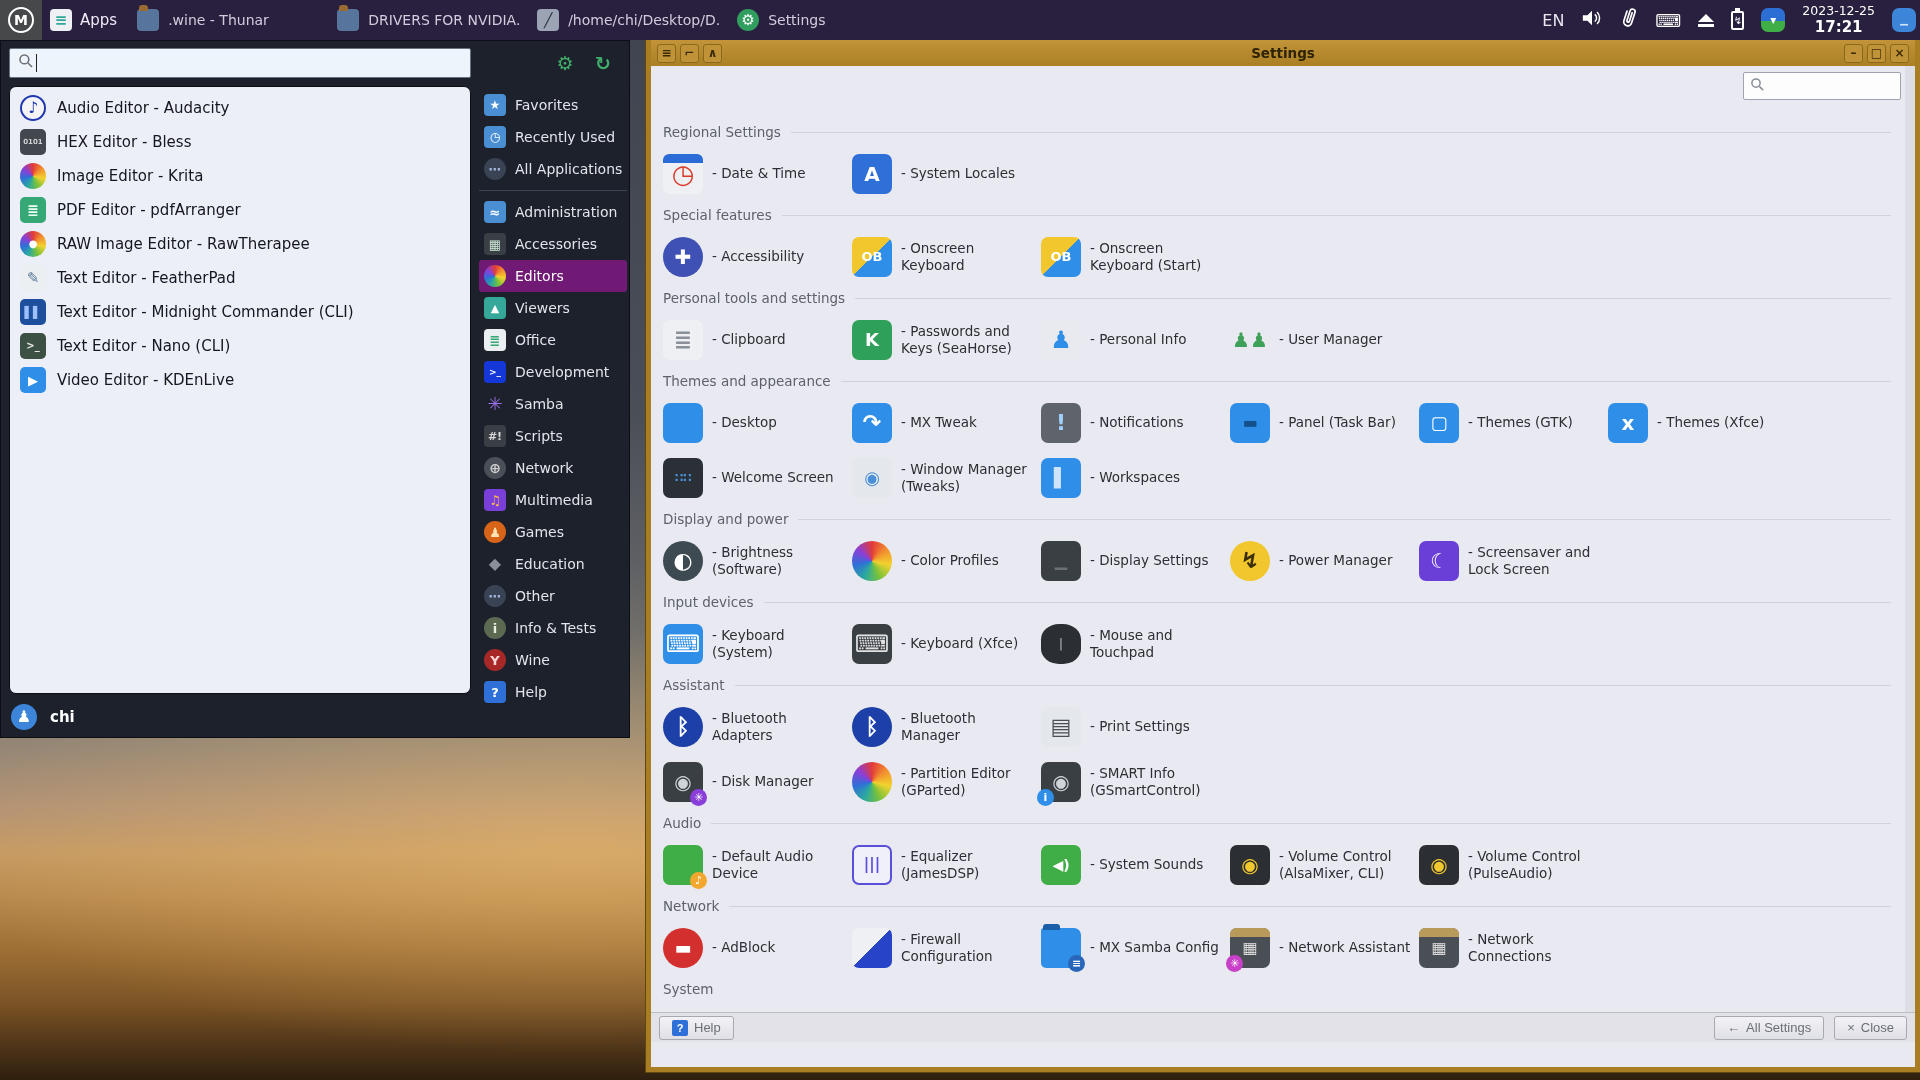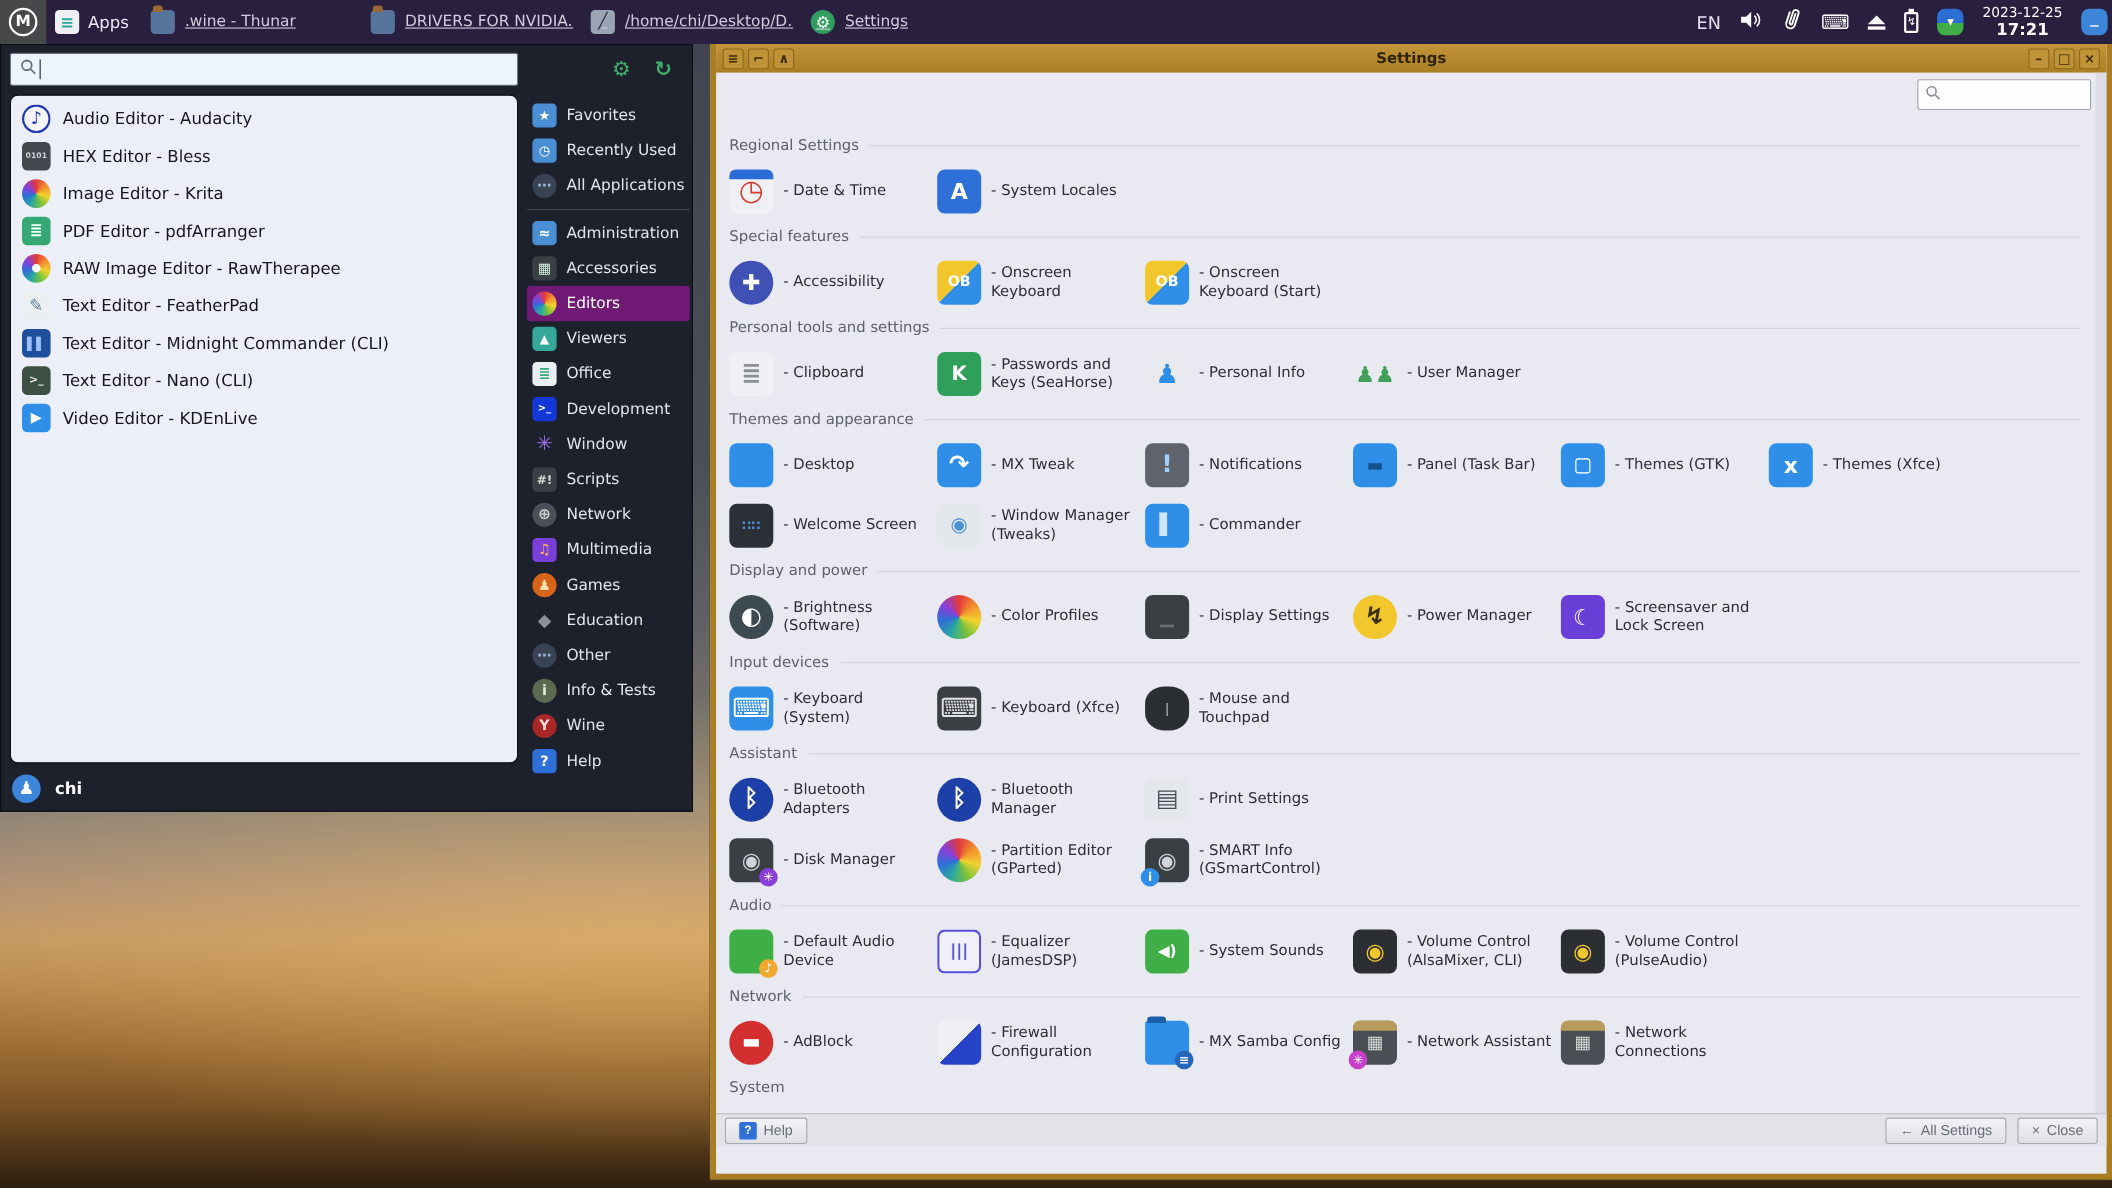--- a/index.html
+++ b/index.html
@@ -31,21 +31,21 @@
   #panel { position:absolute; top:0; left:0; right:0; height:40px; background:#291f3e;
            display:flex; align-items:center; color:#d8d2e4; z-index:30; }
   #mx-logo { width:42px; height:40px; background:#47484a; display:flex; align-items:center;
              justify-content:center; }
   #mx-logo .ring { width:26px; height:26px; border:2px solid #fff; border-radius:50%;
              display:flex; align-items:center; justify-content:center; color:#fff;
              font-size:14px; font-weight:bold; }
   #apps-btn { display:flex; align-items:center; gap:8px; padding:0 12px 0 8px; height:40px;
              font-size:15px; color:#efeaf8; }
   .task-btn { width:200px; height:40px; display:flex; align-items:center; gap:9px;
-             padding:0 8px; font-size:14px; color:#d4ccde; overflow:hidden;text-decoration:underline; }
+             padding:0 8px; font-size:14px; color:#d4ccde; overflow:hidden; }
   .task-btn span.lbl { white-space:nowrap; overflow:hidden; }
   #panel-right { margin-left:auto; display:flex; align-items:center; gap:17px; padding-right:4px; }
   #kb-layout { font-size:16px; color:#e8e4f0; }
   .ptxt { font-size:18px; color:#fff; }
   .eject { display:flex; flex-direction:column; align-items:center; }
   .eject .tri { width:0; height:0; border-left:8px solid transparent; border-right:8px solid transparent;
           border-bottom:8px solid #fff; }
   .eject .bar { width:16px; height:3px; background:#fff; margin-top:2px; }
   .battery { width:13px; height:19px; border:2px solid #fff; border-radius:2px; position:relative;
           display:flex; align-items:center; justify-content:center; color:#fff; font-size:10px; }
@@ -263,21 +263,21 @@
       <div class="cat">
         <span class="icon s-square ic22" style="background: rgb(236, 239, 242); color: rgb(53, 168, 118); font-size: 13px;">≣</span>
         <span>Office</span>
       </div>
       <div class="cat">
         <span class="icon s-square ic22" style="background: rgb(20, 55, 216); color: rgb(255, 255, 255); font-size: 9px;">&gt;_</span>
         <span>Development</span>
       </div>
       <div class="cat">
         <span class="icon s-circle ic22" style="background: transparent; color: rgb(154, 111, 232); font-size: 18px;">✳</span>
-        <span>Window</span>
+        <span>Samba</span>
       </div>
       <div class="cat">
         <span class="icon s-square ic22" style="background: rgb(58, 63, 70); color: rgb(216, 216, 216); font-size: 11px;">#!</span>
         <span>Scripts</span>
       </div>
       <div class="cat">
         <span class="icon s-circle ic22" style="background: rgb(74, 79, 88); color: rgb(208, 208, 208); font-size: 14px;">⊕</span>
         <span>Network</span>
       </div>
       <div class="cat">
@@ -433,21 +433,21 @@
             <div class="s-item">
               <span class="icon s-square ic40" style="background: rgb(43, 47, 54); color: rgb(74, 144, 217); font-size: 12px;">∷∷</span>
               <span class="s-label">- Welcome Screen</span>
             </div>
             <div class="s-item">
               <span class="icon s-square ic40" style="background: rgb(228, 231, 236); color: rgb(74, 144, 217); font-size: 18px;">◉</span>
               <span class="s-label">- Window Manager (Tweaks)</span>
             </div>
             <div class="s-item">
               <span class="icon s-square ic40" style="background: rgb(47, 143, 232); color: rgb(207, 228, 255); font-size: 18px;">▌</span>
-              <span class="s-label">- Commander</span>
+              <span class="s-label">- Workspaces</span>
             </div>
           </div>
         </div>
         <div class="section">
           <div class="s-head">
             <span class="s-title">Display and power</span>
             <span class="s-line"></span>
           </div>
           <div class="s-grid">
             <div class="s-item">

